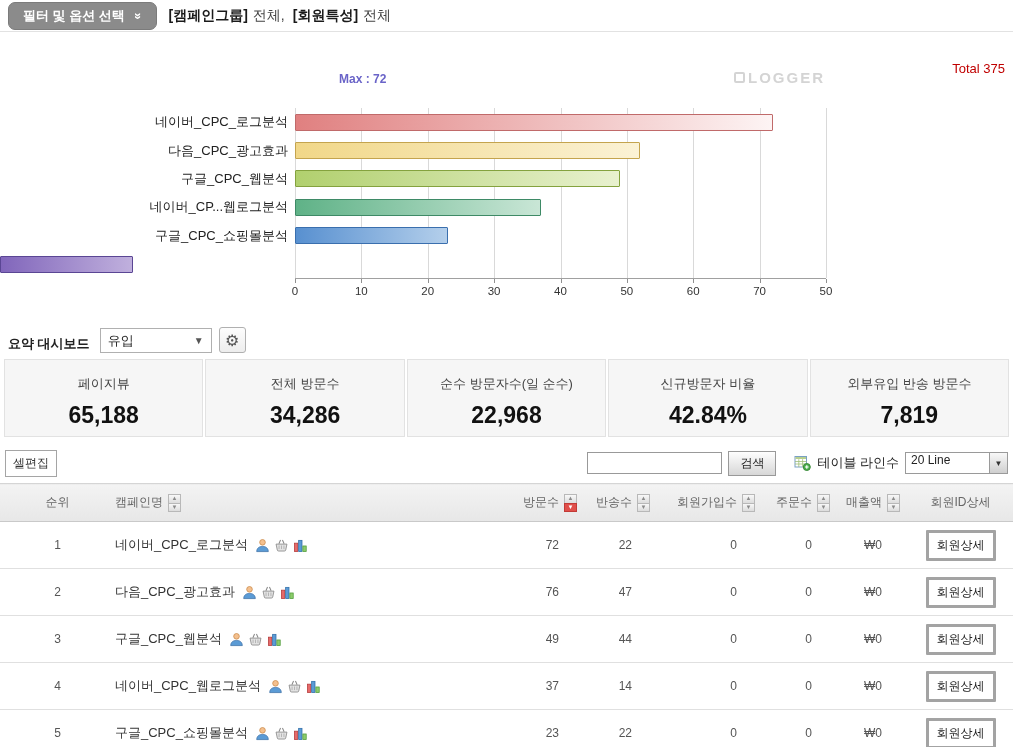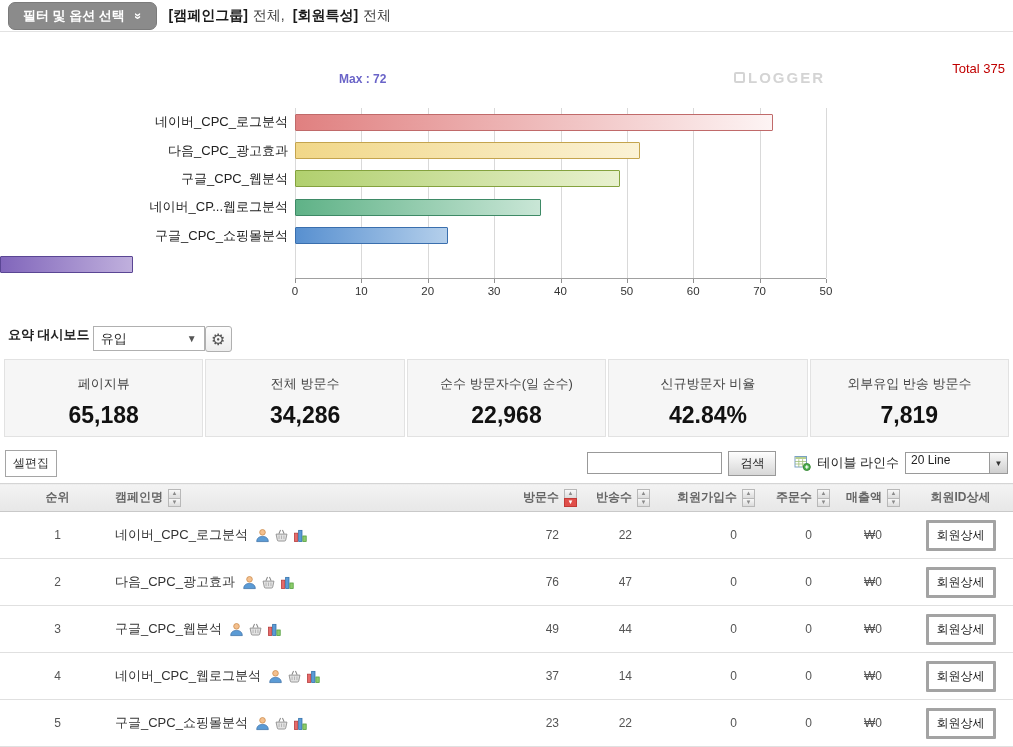--- a/index.html
+++ b/index.html
@@ -38,21 +38,21 @@
                  font-size: 13px; color: #222; white-space: nowrap; }
   .chart-bar { height: 17px; border: 1px solid; border-radius: 1px; }
   .chart-axis { margin-left: 295px; width: 531px; height: 24px; position: relative;
                 border-top: 1px solid #a0a0a0; }
   .tick { position: absolute; top: 0; width: 1px; height: 4px; background: #909090; }
   .tick-label { position: absolute; top: 6px; transform: translateX(-50%);
                 font-size: 11.5px; color: #333; }
 
   
   .summary-section { margin-top: 24px; padding: 0 4px; }
-  .summary-head { display: flex; align-items: flex-start; padding-left: 4px; height: 27px; }
+  .summary-head { display: flex; align-items: flex-end; gap: 7px; padding-left: 4px; height: 27px; }
   .summary-title { font-size: 13px; font-weight: bold; color: #222; margin-right: 3px; }
   .select-box { width: 112px; height: 25px; border: 1px solid #b0b0b0; background: #fff;
                 display: flex; align-items: center; justify-content: space-between;
                 padding: 0 7px; font-size: 13px; color: #222; cursor: pointer; }
   .select-box .arr { color: #555; font-size: 10px; }
   .gear-btn { width: 27px; height: 26px; border: 1px solid #b0b0b0; border-radius: 3px;
               background: linear-gradient(#fdfdfd, #ededed); font-size: 16px; color: #555;
               display: flex; align-items: center; justify-content: center; cursor: pointer; }
   .cards { display: flex; margin-top: 6px; gap: 2px; }
   .card { flex: 1; height: 78px; background: #f6f6f6; border: 1px solid #e2e2e2;
@@ -73,23 +73,23 @@
   .tl-label { font-size: 13px; color: #222; }
   .line-select { width: 103px; height: 22px; border: 1px solid #9a9a9a; background: #fff;
                  display: flex; align-items: flex-start; cursor: pointer; }
   .line-select .val { flex: 1; font-size: 12px; padding-left: 5px; color: #222; }
   .line-select .btn { width: 18px; height: 100%; border-left: 1px solid #9a9a9a;
                       background: linear-gradient(#f8f8f8, #cfcfcf); font-size: 8px; color: #333;
                       display: flex; align-items: center; justify-content: center; }
 
   
   table { width: 1013px; border-collapse: collapse; margin-top: 7px; table-layout: fixed; }
-  thead th { height: 28px; background: linear-gradient(#f3f3f3, #e7e7e7);
+  thead th { height: 38px; background: linear-gradient(#f3f3f3, #e7e7e7);
              border-top: 1px solid #d5d5d5; border-bottom: 1px solid #c9c9c9;
-             font-size: 12px; font-weight: bold; color: #666; }
+             font-size: 12px; font-weight: normal; color: #666; }
   .th-inner { display: flex; align-items: center; }
   .th-inner.center { justify-content: center; }
   .th-inner.right { justify-content: flex-end; padding-right: 8px; }
   .th-inner.left { justify-content: flex-start; }
   .sort { display: inline-flex; flex-direction: column; margin-left: 5px; cursor: pointer; }
   .s-btn { display: block; width: 13px; height: 9px; line-height: 7px; font-size: 6px;
            text-align: center; color: #8a8a8a; background: linear-gradient(#f8f8f8, #dcdcdc);
            border: 1px solid #b8b8b8; }
   .s-btn.asc { border-bottom: none; }
   .s-btn.active { background: #e04f4a; color: #fff; border-color: #c23a36; }

